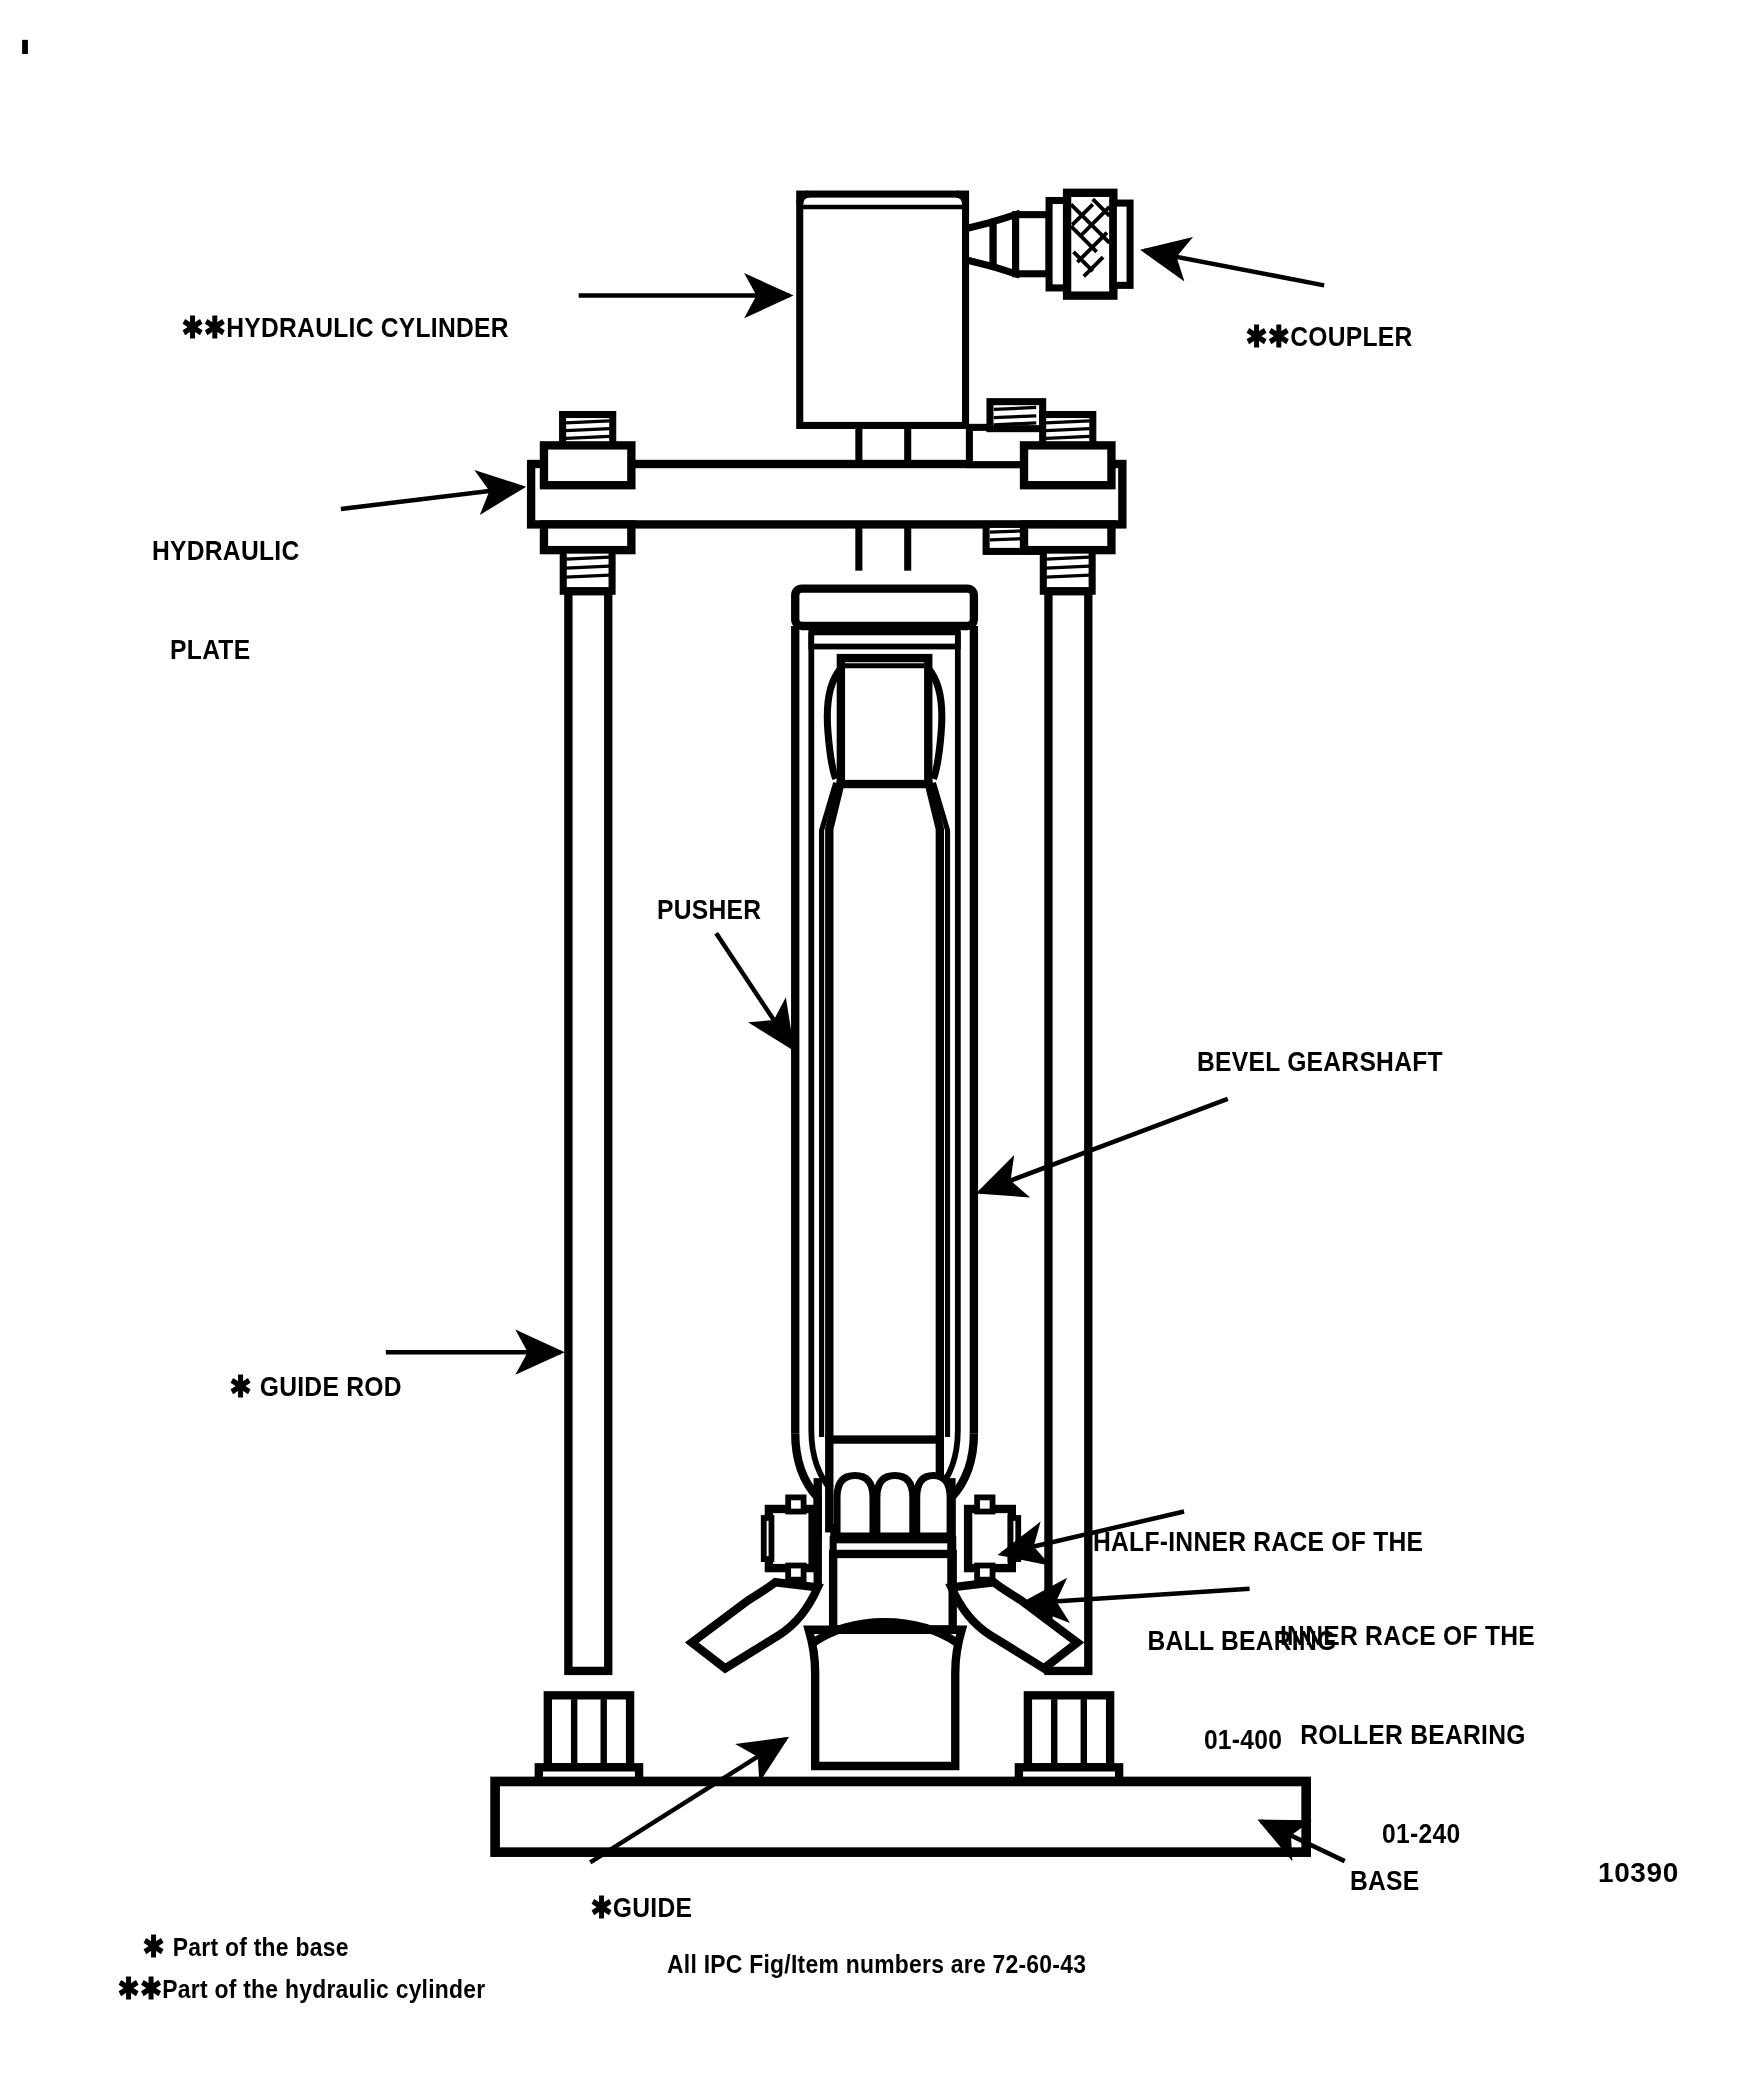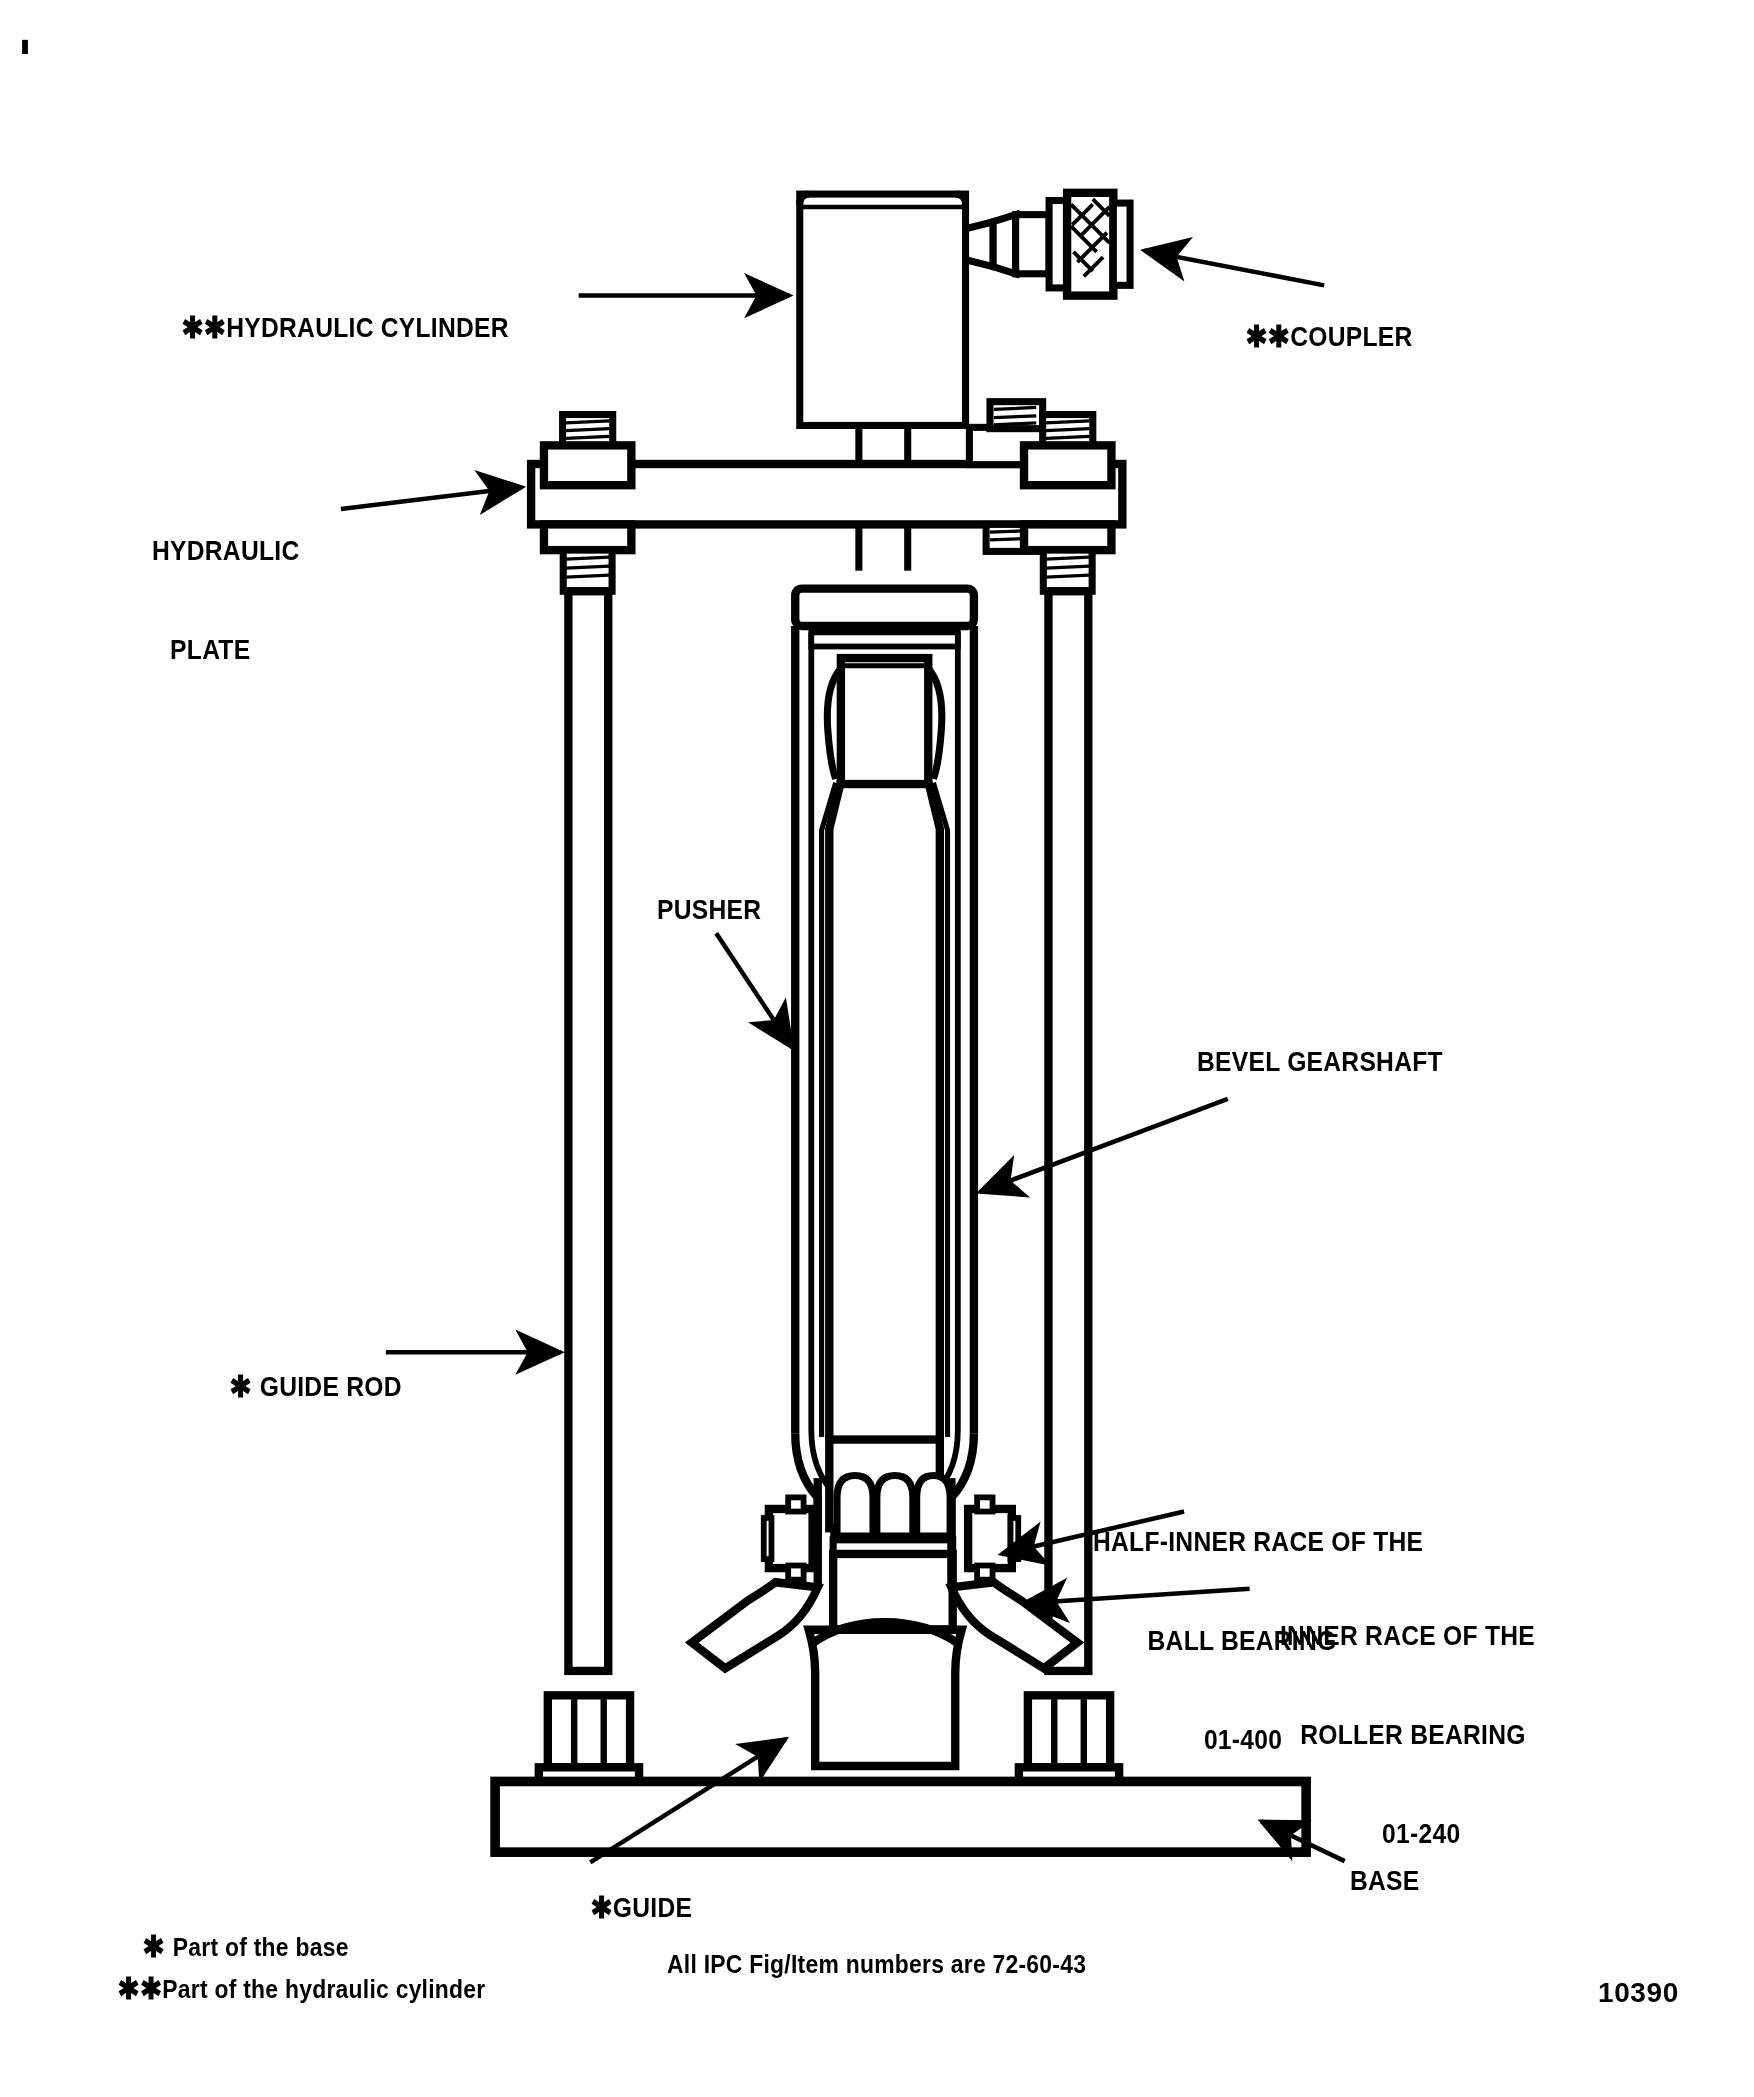--- a/index.html
+++ b/index.html
@@ -329,16 +329,16 @@
   <div class="lbl sz-note lbl-cond" style="left:116px; top:1901px;">
     <span class="ast">✱</span><span style="padding-left:9px;">Part of the base</span>
   </div>
 
   <div class="lbl sz-note lbl-cond" style="left:91px; top:1943px;">
     <span class="ast">✱✱</span><span>Part of the hydraulic cylinder</span>
   </div>
 
   <div class="lbl sz-note lbl-cond" style="left:667px; top:1949px;">All IPC Fig/Item numbers are 72-60-43</div>
 
-  <div class="lbl sz-num" style="left:1598px; top:1976px;">10390</div>
+  <div class="lbl sz-num" style="left:1598px; top:1856px;">10390</div>
 
 </div>
 
 
 </body></html>

